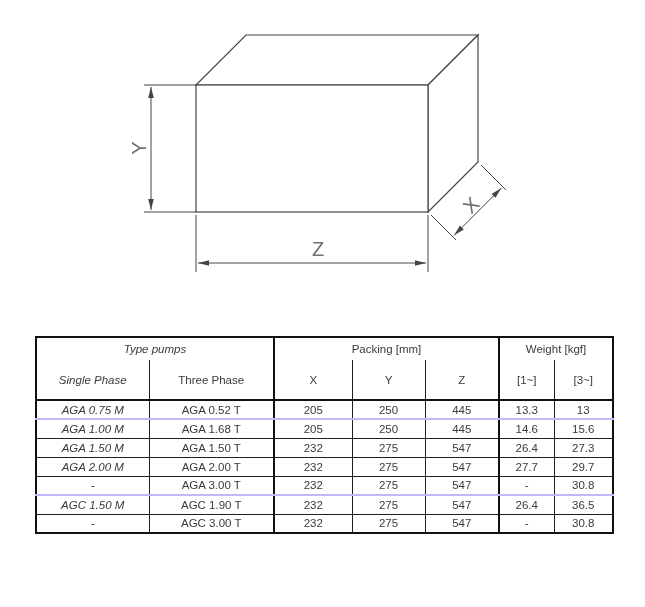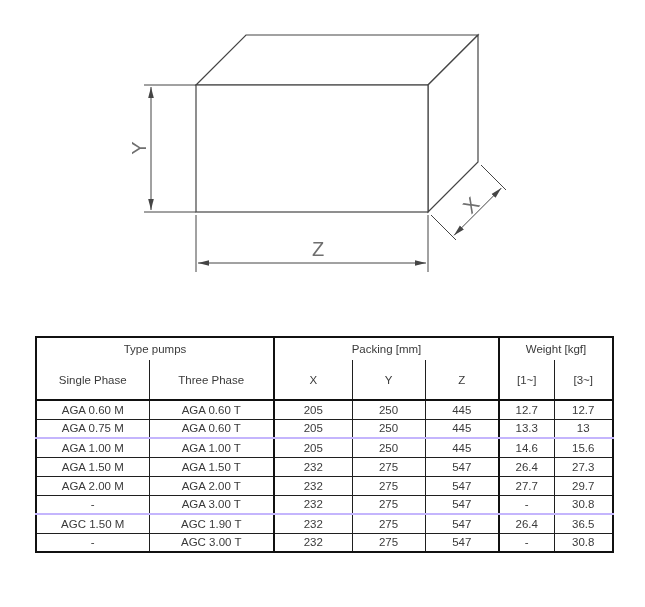--- a/index.html
+++ b/index.html
@@ -19,21 +19,21 @@
     border-collapse:collapse;table-layout:fixed;width:577px;
     font-size:11.5px;color:#3a3a3a;
   }
   #spec-table th, #spec-table td{
     border:1px solid #1f1f1f;
     text-align:center;vertical-align:middle;
     font-weight:normal;padding:0;overflow:hidden;white-space:nowrap;
   }
   
   #spec-table{border:2px solid #111;}
-  #spec-table .outerL{border-left:2px solid #111;}
+  #spec-table .outerL{border-left:2px solid #111;font-style:italic;}
   #spec-table .outerR{border-right:2px solid #111;text-align:center;}
   
   #spec-table .gr{border-right:2px solid #111;}
   
   #spec-table tr.group-row th{border-bottom:0;border-top:2px solid #111;height:22px;vertical-align:middle;}
   #spec-table tr.sub-row th{border-top:0;border-bottom:2px solid #111;height:39px;margin-left:20px;}
   
   #spec-table tbody tr{height:19px;}
   #spec-table tbody tr.thick td{border-bottom:2px solid #c4b5fd;}
   #spec-table tbody tr:last-child td{border-bottom:2px solid #111;}
@@ -98,41 +98,32 @@
         <th class="outerL">Single Phase</th>
         <th class="gr">Three Phase</th>
         <th>X</th>
         <th>Y</th>
         <th class="gr">Z</th>
         <th>[1~]</th>
         <th class="outerR">[3~]</th>
       </tr>
     </thead>
     <tbody>
-        <tr>
-          <td class="outerL">AGA 0.60 M</td>
-          <td class="gr">AGA 0.60 T</td>
-          <td>205</td>
-          <td>250</td>
-          <td class="gr">445</td>
-          <td>12.7</td>
-          <td class="outerR">12.7</td>
-        </tr>
         <tr class="thick">
           <td class="outerL">AGA 0.75 M</td>
-          <td class="gr">AGA 0.60 T</td>
+          <td class="gr">AGA 0.52 T</td>
           <td>205</td>
           <td>250</td>
           <td class="gr">445</td>
           <td>13.3</td>
           <td class="outerR">13</td>
         </tr>
         <tr>
           <td class="outerL">AGA 1.00 M</td>
-          <td class="gr">AGA 1.00 T</td>
+          <td class="gr">AGA 1.68 T</td>
           <td>205</td>
           <td>250</td>
           <td class="gr">445</td>
           <td>14.6</td>
           <td class="outerR">15.6</td>
         </tr>
         <tr>
           <td class="outerL">AGA 1.50 M</td>
           <td class="gr">AGA 1.50 T</td>
           <td>232</td>

